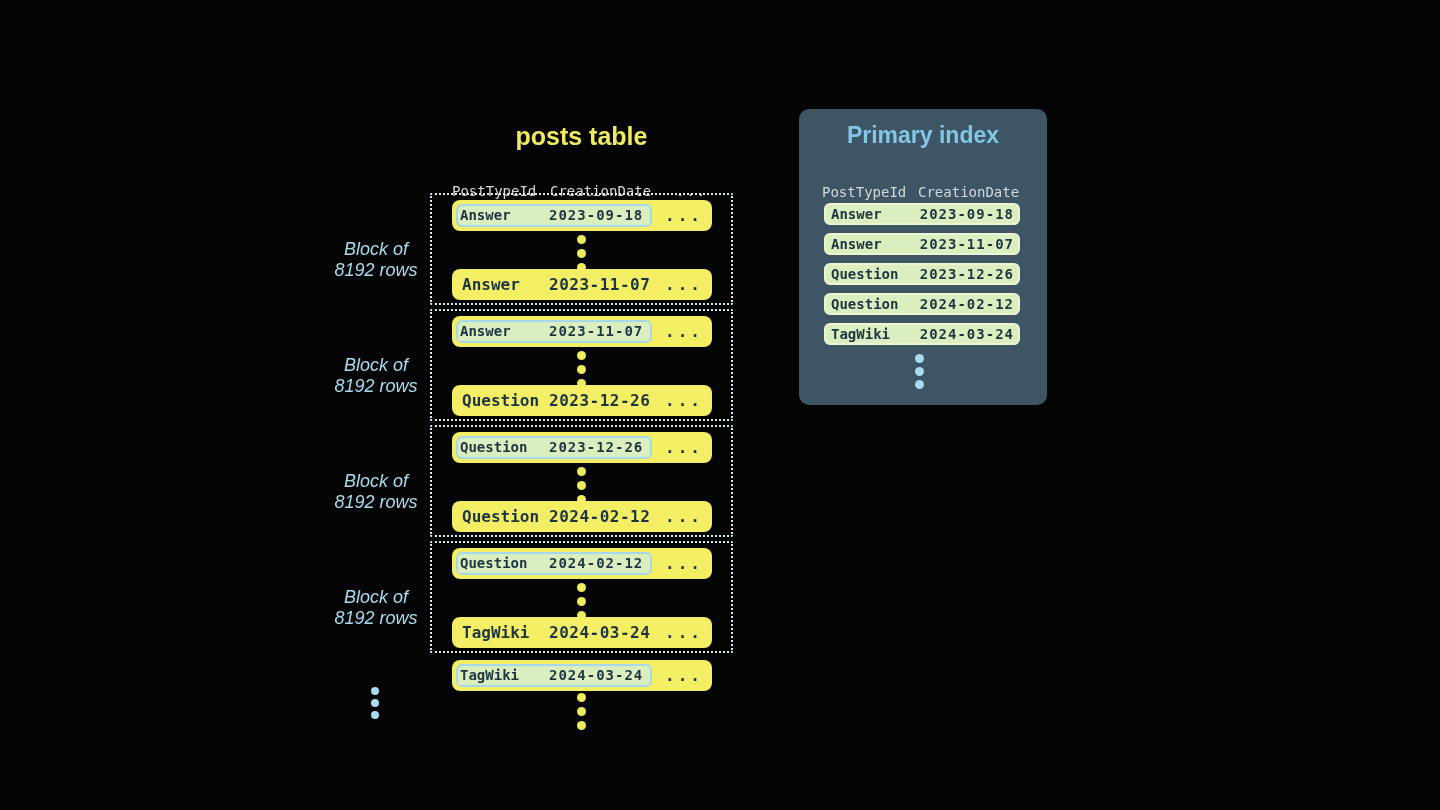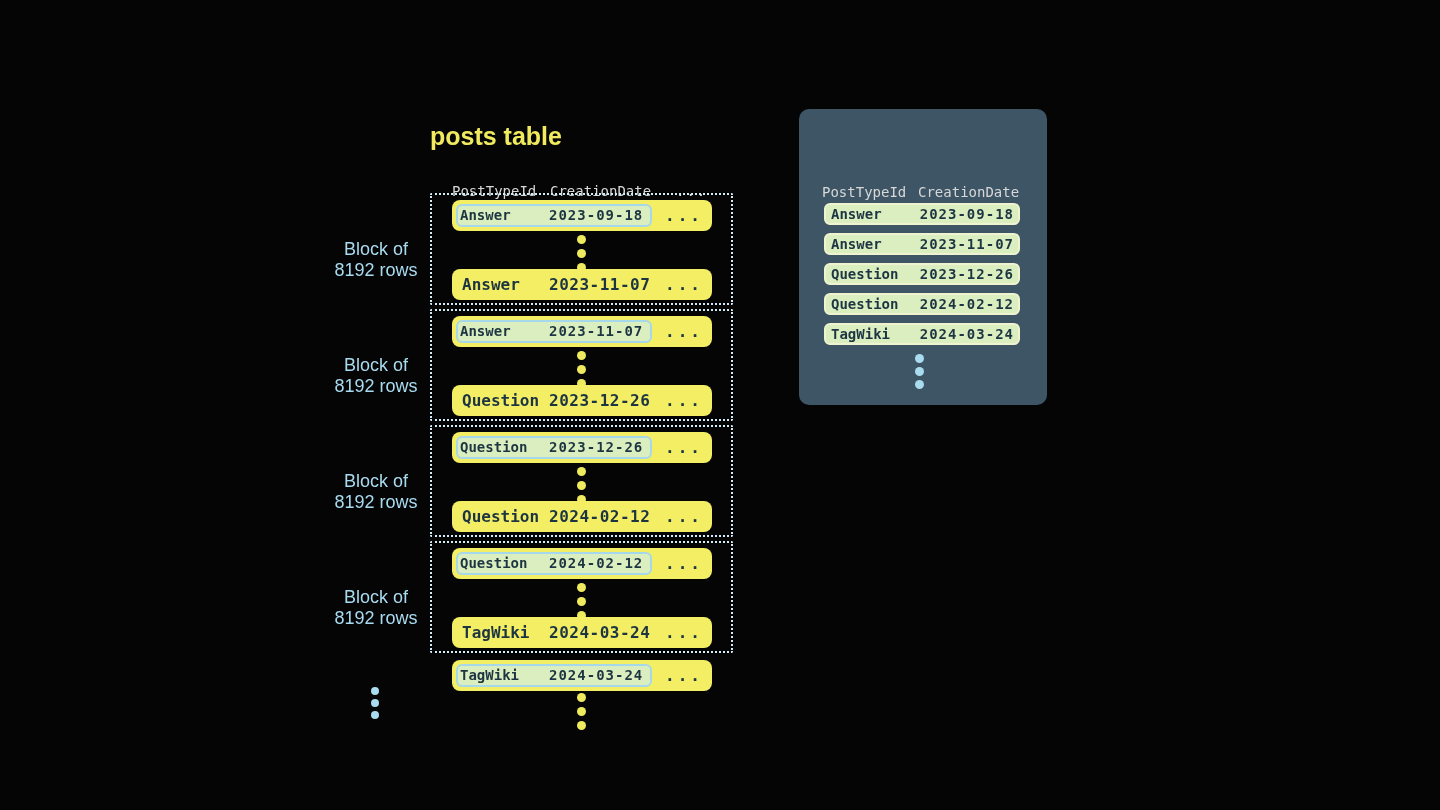--- a/index.html
+++ b/index.html
@@ -7,21 +7,21 @@
     --chip-green:#dbeec0; --chip-border-blue:#a5d8ea; --chip-border-cream:#eff3cf;
     --panel-bg:#3d5565; --accent-blue:#82c7e6; --label-blue:#a9dbf0;
     --title-yellow:#f0ea5e; --header-gray:#d8d8d8; --dotted-border:#d4ecf5;
     --dot-blue:#a9dcee;
   }
   html,body{margin:0;padding:0;background:var(--background);}
   .stage{position:relative;width:1440px;height:810px;background:var(--background);
          overflow:hidden;font-family:"Liberation Sans",sans-serif;}
 
   
-  .pt-title{position:absolute;left:430px;top:122px;width:303px;text-align:left;
+  .pt-title{position:absolute;left:430px;top:122px;width:303px;text-align:center;
             font-size:25px;font-weight:700;color:var(--title-yellow);}
 
   
   .col-headers{position:absolute;height:18px;font-family:"DejaVu Sans Mono",monospace;
                font-size:14px;color:var(--header-gray);}
   .col-headers span{position:absolute;top:16px;white-space:pre;}
   .col-headers.pt{left:452px;top:167px;width:280px;}
   .col-headers.pt .ch1{left:0;}
   .col-headers.pt .ch2{left:98px;}
   .col-headers.pt .ch3{left:224px;letter-spacing:2px;}
@@ -51,21 +51,21 @@
   .vdots{position:absolute;display:flex;flex-direction:column;gap:5px;}
   .vdots i{display:block;width:9px;height:9px;border-radius:50%;background:var(--title-yellow);}
   .vdots.in-block{left:145px;top:40px;}
   .vdots.blue i{background:var(--dot-blue);}
   .vdots.left-margin{left:371px;top:687px;gap:4px;}
   .vdots.left-margin i{width:8px;height:8px;}
   .vdots.below-table{left:577px;top:693px;}
 
   
   .block-label{position:absolute;left:296px;width:160px;text-align:center;
-               font-size:18px;line-height:21px;color:var(--label-blue);}
+               font-size:18px;line-height:21px;color:var(--label-blue);font-style:italic;}
   .l1{top:239px}.l2{top:355px}.l3{top:471px}.l4{top:587px}
 
   
   .panel{position:absolute;left:799px;top:109px;width:248px;height:296px;
          background:var(--panel-bg);border-radius:10px;}
   .panel-title{position:absolute;top:13px;left:0;width:100%;text-align:center;
                font-size:23px;font-weight:700;color:var(--accent-blue);}
   .panel .col-headers{left:23px;top:59px;width:200px;}
   .panel .col-headers .ch1{left:0;}
   .panel .col-headers .ch2{left:96px;}
@@ -196,20 +196,21 @@
       <i></i>
       <i></i>
     </div>
   <div class="vdots below-table">
       <i></i>
       <i></i>
       <i></i>
     </div>
 
   <div class="panel">
+    <div class="panel-title">Primary index</div>
     <div class="col-headers">
       <span class="ch1">PostTypeId</span>
       <span class="ch2">CreationDate</span>
     </div>
 
     <div class="ichip r1">
       <span class="t">Answer</span>
       <span class="d">2023-09-18</span>
     </div>
     <div class="ichip r2">

